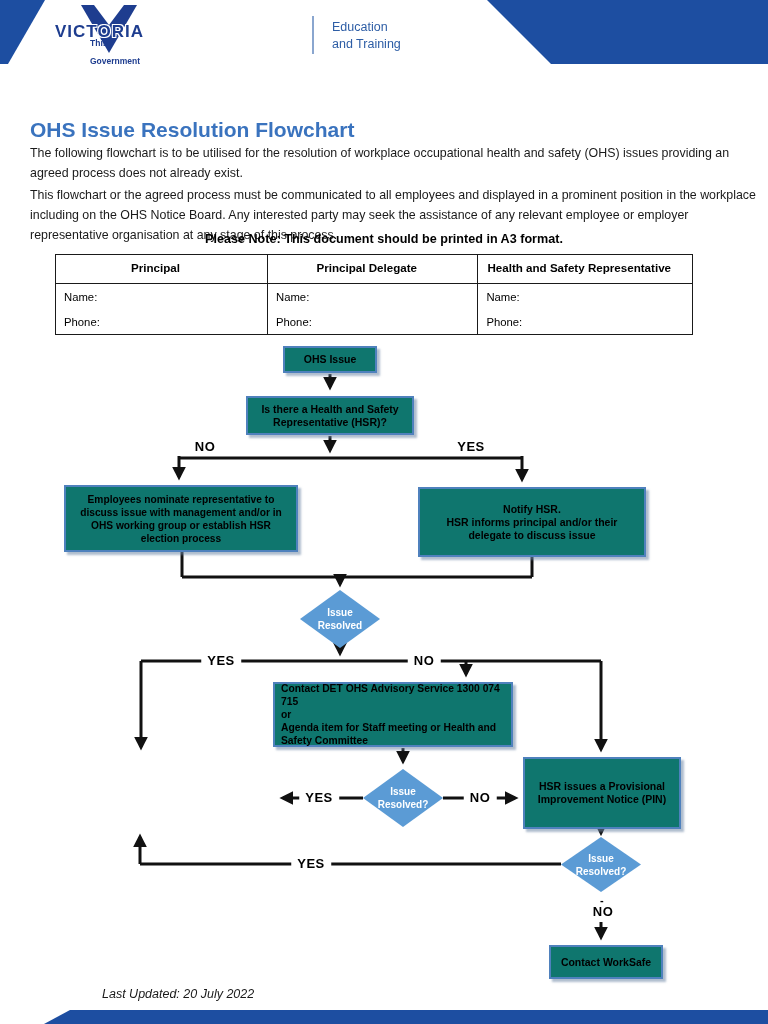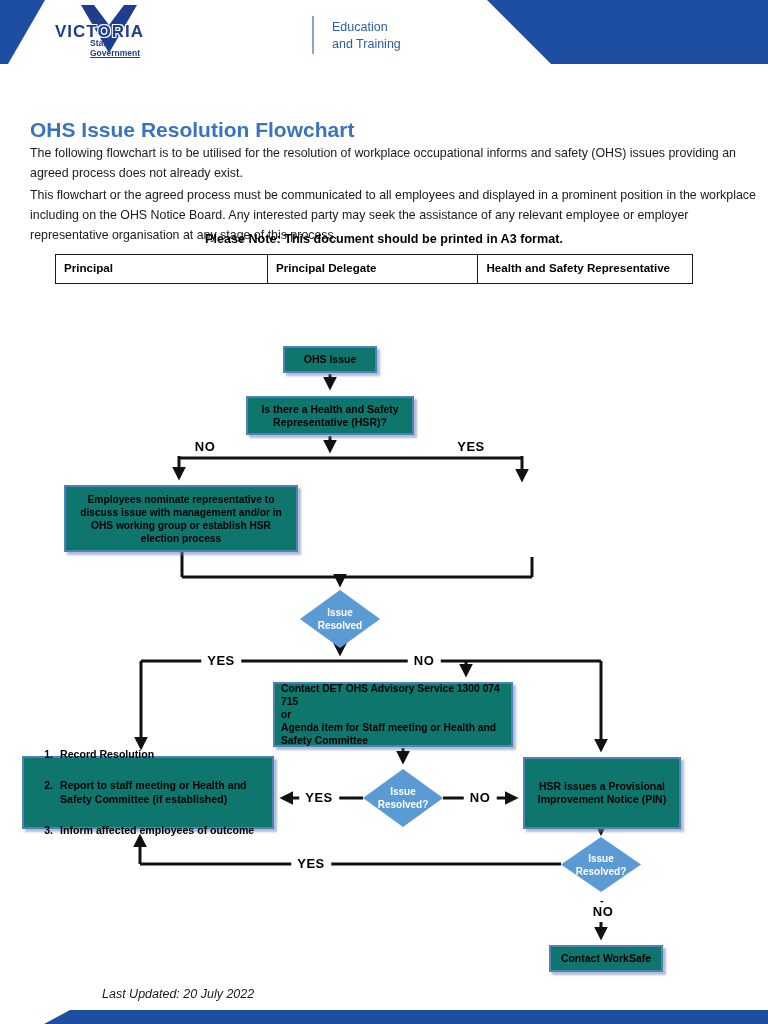--- a/index.html
+++ b/index.html
@@ -25,21 +25,21 @@
   .doc-title{position:absolute;left:30px;top:104px;font-size:21px;font-weight:700;color:#3a73be;}
   .para{position:absolute;left:30px;width:727px;font-size:12.4px;line-height:20px;color:#1a1a1a;}
   .p1{top:131px;} .p2{top:173px;}
   .note{position:absolute;left:0;top:232px;width:768px;text-align:center;
         font-size:12.6px;font-weight:700;color:#000;}
 
   
   .ctable{position:absolute;left:55px;top:254px;width:638px;border-collapse:collapse;
         font-size:11.3px;color:#000;}
   .ctable th,.ctable td{border:1.6px solid #1a1a1a;text-align:left;vertical-align:top;}
-  .ctable th{font-weight:700;padding:6px 20px 6px 8px;height:16px;font-size:11.6px;}
+  .ctable th{font-weight:700;padding:6px 20px 6px 8px;height:16px;font-size:11.6px;text-align:center;}
   .ctable td{padding:7px 8px 6px 8px;height:36px;}
   .ctable td .fld{display:block;font-weight:400;}
   .ctable td .fld + .fld{margin-top:13px;}
 
   
   .connectors{position:absolute;left:0;top:0;width:768px;height:1024px;}
   .fnode{position:absolute;background:#0f766e;border:2.5px solid #4f81bd;box-sizing:border-box;
         box-shadow:3px 3px 2px rgba(110,135,165,.55);
         display:flex;align-items:center;justify-content:center;text-align:center;
         font-weight:700;font-size:10.5px;line-height:13px;white-space:pre-line;color:#000;}
@@ -62,37 +62,51 @@
 </head>
 <body>
 
 <div class="page">
 
   <div class="band"></div>
   <div class="band-white"></div>
   <div class="logo-tri"></div>
   <div class="logo-tri-notch"></div>
   <div class="brand">VICTORIA</div>
-  <div class="brand-sub" style="top:38px;">State</div>
-  <div class="brand-sub" style="top:48px;text-decoration:underline;">Government</div>
+  <div class="brand-sub" style="top:38px;">This</div>
+  <div class="brand-sub" style="top:56px;">Government</div>
   <div class="logo-divider"></div>
   <div class="dept">Education
 and Training</div>
 
   <h1 class="doc-title">OHS Issue Resolution Flowchart</h1>
-  <p class="para p1">The following flowchart is to be utilised for the resolution of workplace occupational informs and safety (OHS) issues providing an agreed process does not already exist.</p>
+  <p class="para p1">The following flowchart is to be utilised for the resolution of workplace occupational health and safety (OHS) issues providing an agreed process does not already exist.</p>
   <p class="para p2">This flowchart or the agreed process must be communicated to all employees and displayed in a prominent position in the workplace including on the OHS Notice Board. Any interested party may seek the assistance of any relevant employee or employer representative organisation at any stage of this process.</p>
   <div class="note">Please Note: This document should be printed in A3 format.</div>
 
   <table class="ctable">
     <tbody>
         <tr>
       <th style="width:215px;">Principal</th>
       <th style="width:213px;">Principal Delegate</th>
       <th style="width:210px;">Health and Safety Representative</th>
+    </tr>
+    <tr>
+      <td>
+        <span class="fld">Name:</span>
+        <span class="fld">Phone:</span>
+      </td>
+      <td>
+        <span class="fld">Name:</span>
+        <span class="fld">Phone:</span>
+      </td>
+      <td>
+        <span class="fld">Name:</span>
+        <span class="fld">Phone:</span>
+      </td>
     </tr>
   </tbody>
     </table>
 
   <svg class="connectors" viewBox="0 0 768 1024">
     <defs>
       <marker id="arr" markerWidth="4.6" markerHeight="4.6" refX="3.4" refY="2.3" orient="auto" markerUnits="strokeWidth">
         <path d="M0,0 L4.6,2.3 L0,4.6 Z" fill="#111"></path>
       </marker>
     </defs>
@@ -124,46 +138,42 @@
   <div class="fnode" style="left:283px;top:346px;width:94px;height:27px;">OHS Issue</div>
 
   <div class="fnode" style="left:64px;top:485px;width:234px;height:67px;font-size:10.2px;">Employees nominate representative to
 discuss issue with management and/or in
 OHS working group or establish HSR
 election process</div>
 
   <div class="fnode" style="left:246px;top:396px;width:168px;height:39px;">Is there a Health and Safety
 Representative (HSR)?</div>
 
+  <div class="fnode" style="left:418px;top:487px;width:228px;height:70px;">Notify HSR.
+HSR informs principal and/or their
+delegate to discuss issue</div>
 
   <div class="diamond" style="left:300px;top:590px;width:80px;height:58px;">Issue
 Resolved</div>
 
   <div class="fnode left-text" style="left:273px;top:682px;width:240px;height:65px;font-size:10.3px;">Contact DET OHS Advisory Service 1300 074 715
 or
 Agenda item for Staff meeting or Health and Safety Committee</div>
 
   <div class="diamond" style="left:363px;top:769px;width:80px;height:58px;">Issue
 Resolved?</div>
 
   <div class="fnode" style="left:523px;top:757px;width:158px;height:72px;">HSR issues a Provisional
 Improvement Notice (PIN)</div>
 
-  <div class="fnode left-text" style="left:22px;top:756px;width:252px;height:73px;">
-    <ol class="steps">
-      <li>Record Resolution</li>
-      <li>Report to staff meeting or Health and Safety Committee (if established)</li>
-      <li>Inform affected employees of outcome</li>
-    </ol>
-  </div>
 
   <div class="diamond" style="left:561px;top:837px;width:80px;height:55px;">Issue
 Resolved?</div>
 
-  <div class="fnode" style="left:549px;top:945px;width:114px;height:27px;">Contact WorkSafe</div>
+  <div class="fnode" style="left:549px;top:945px;width:114px;height:34px;">Contact WorkSafe</div>
 
   <div class="flow-label plain" style="left:205px;top:439px;">NO</div>
   <div class="flow-label plain" style="left:471px;top:439px;">YES</div>
   <div class="flow-label" style="left:221px;top:653px;">YES</div>
   <div class="flow-label" style="left:424px;top:653px;">NO</div>
   <div class="flow-label" style="left:319px;top:790px;">YES</div>
   <div class="flow-label" style="left:480px;top:790px;">NO</div>
   <div class="flow-label" style="left:311px;top:856px;">YES</div>
   <div class="flow-label plain" style="left:602px;top:893px;font-size:11px;">-</div>
   <div class="flow-label plain" style="left:603px;top:904px;">NO</div>

